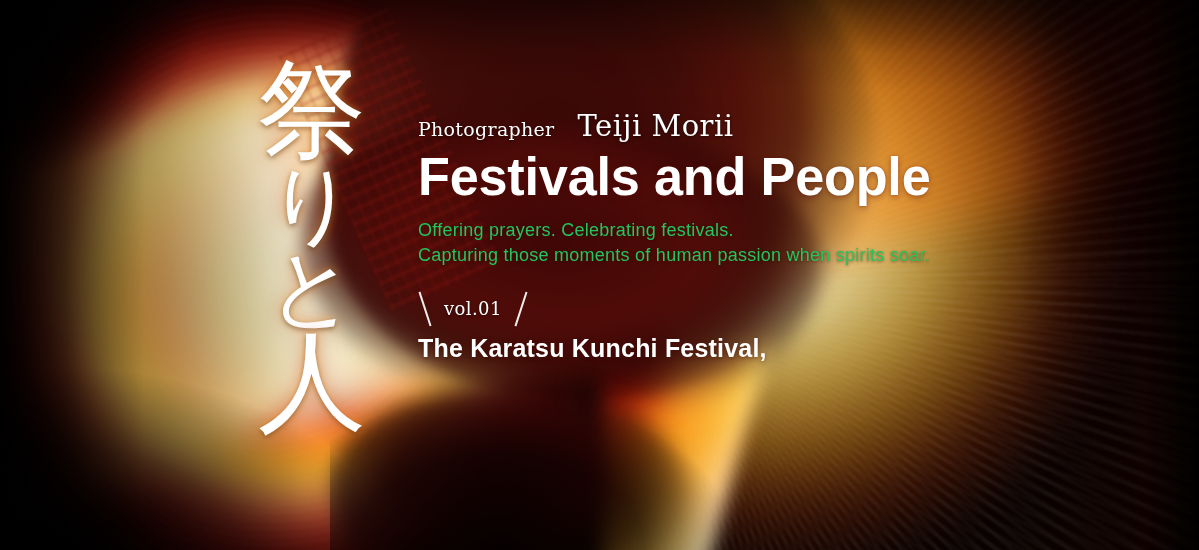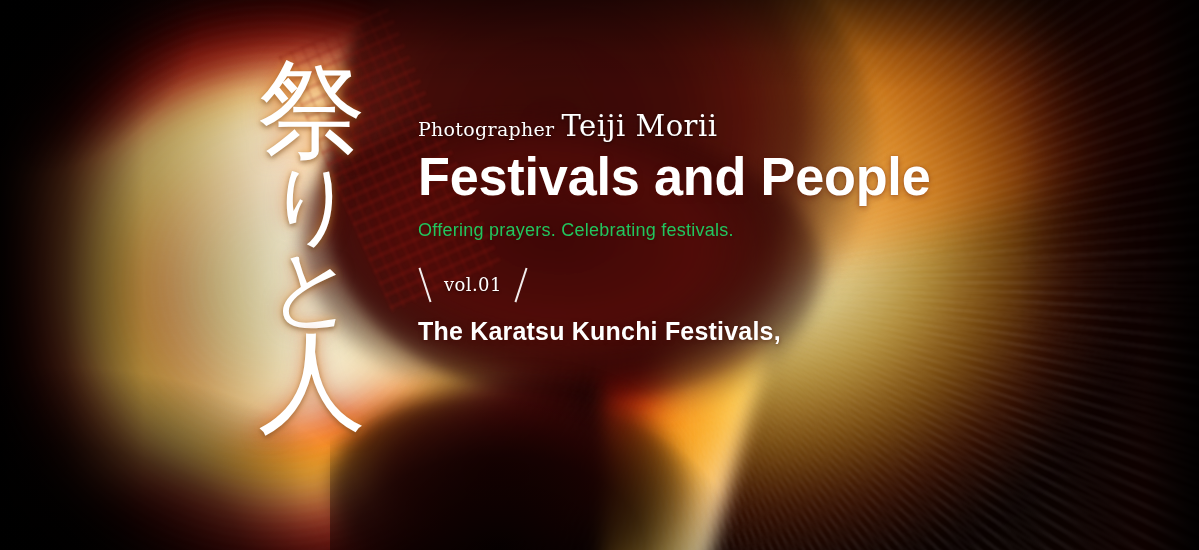--- a/index.html
+++ b/index.html
@@ -284,21 +284,21 @@
     margin-bottom:8px;
     text-shadow:0 1px 3px rgba(0,0,0,0.55);
   }
   .credit-role{
     font-size:19px;
     letter-spacing:0.3px;
   }
   .credit-name{
     font-size:29px;
     letter-spacing:0.5px;
-    margin-left:7px;
+    margin-left:23px;
   }
 
   .headline{
     font-family:"Liberation Sans", sans-serif;
     font-weight:bold;
     font-size:53px;
     line-height:1.04;
     color:#ffffff;
     letter-spacing:-0.2px;
     white-space:nowrap;
@@ -318,21 +318,21 @@
     letter-spacing:0.25px;
     text-shadow:0 1px 3px rgba(60,10,0,0.55);
   }
   .lede div{ white-space:nowrap; }
 
   
   .vol-badge{
     position:relative;
     display:inline-block;
     margin-top:26px;
-    margin-bottom:16px;
+    margin-bottom:9px;
     padding:0 26px;
     height:32px;
   }
   .vol-text{
     font-family:"DejaVu Serif", serif;
     font-size:18px;
     color:#ffffff;
     line-height:32px;
     letter-spacing:0.4px;
     text-shadow:0 1px 3px rgba(0,0,0,0.5);
@@ -406,24 +406,25 @@
   <div class="content">
 
     <div class="credit">
       <span class="credit-role">Photographer</span><span class="credit-name">Teiji Morii</span>
     </div>
 
     <div class="headline">Festivals and People</div>
 
     <div class="lede">
       <div>Offering prayers. Celebrating festivals.</div>
+      <div>Capturing those moments of human passion when spirits soar.</div>
     </div>
 
     <div class="vol-badge">
       <span class="vol-slash left"></span>
       <span class="vol-text">vol.01</span>
       <span class="vol-slash right"></span>
     </div>
 
-    <div class="festival-title">The Karatsu Kunchi Festivals,</div>
+    <div class="festival-title">The Karatsu Kunchi Festival,</div>
 
   </div>
 </div>
 
 </body></html>

